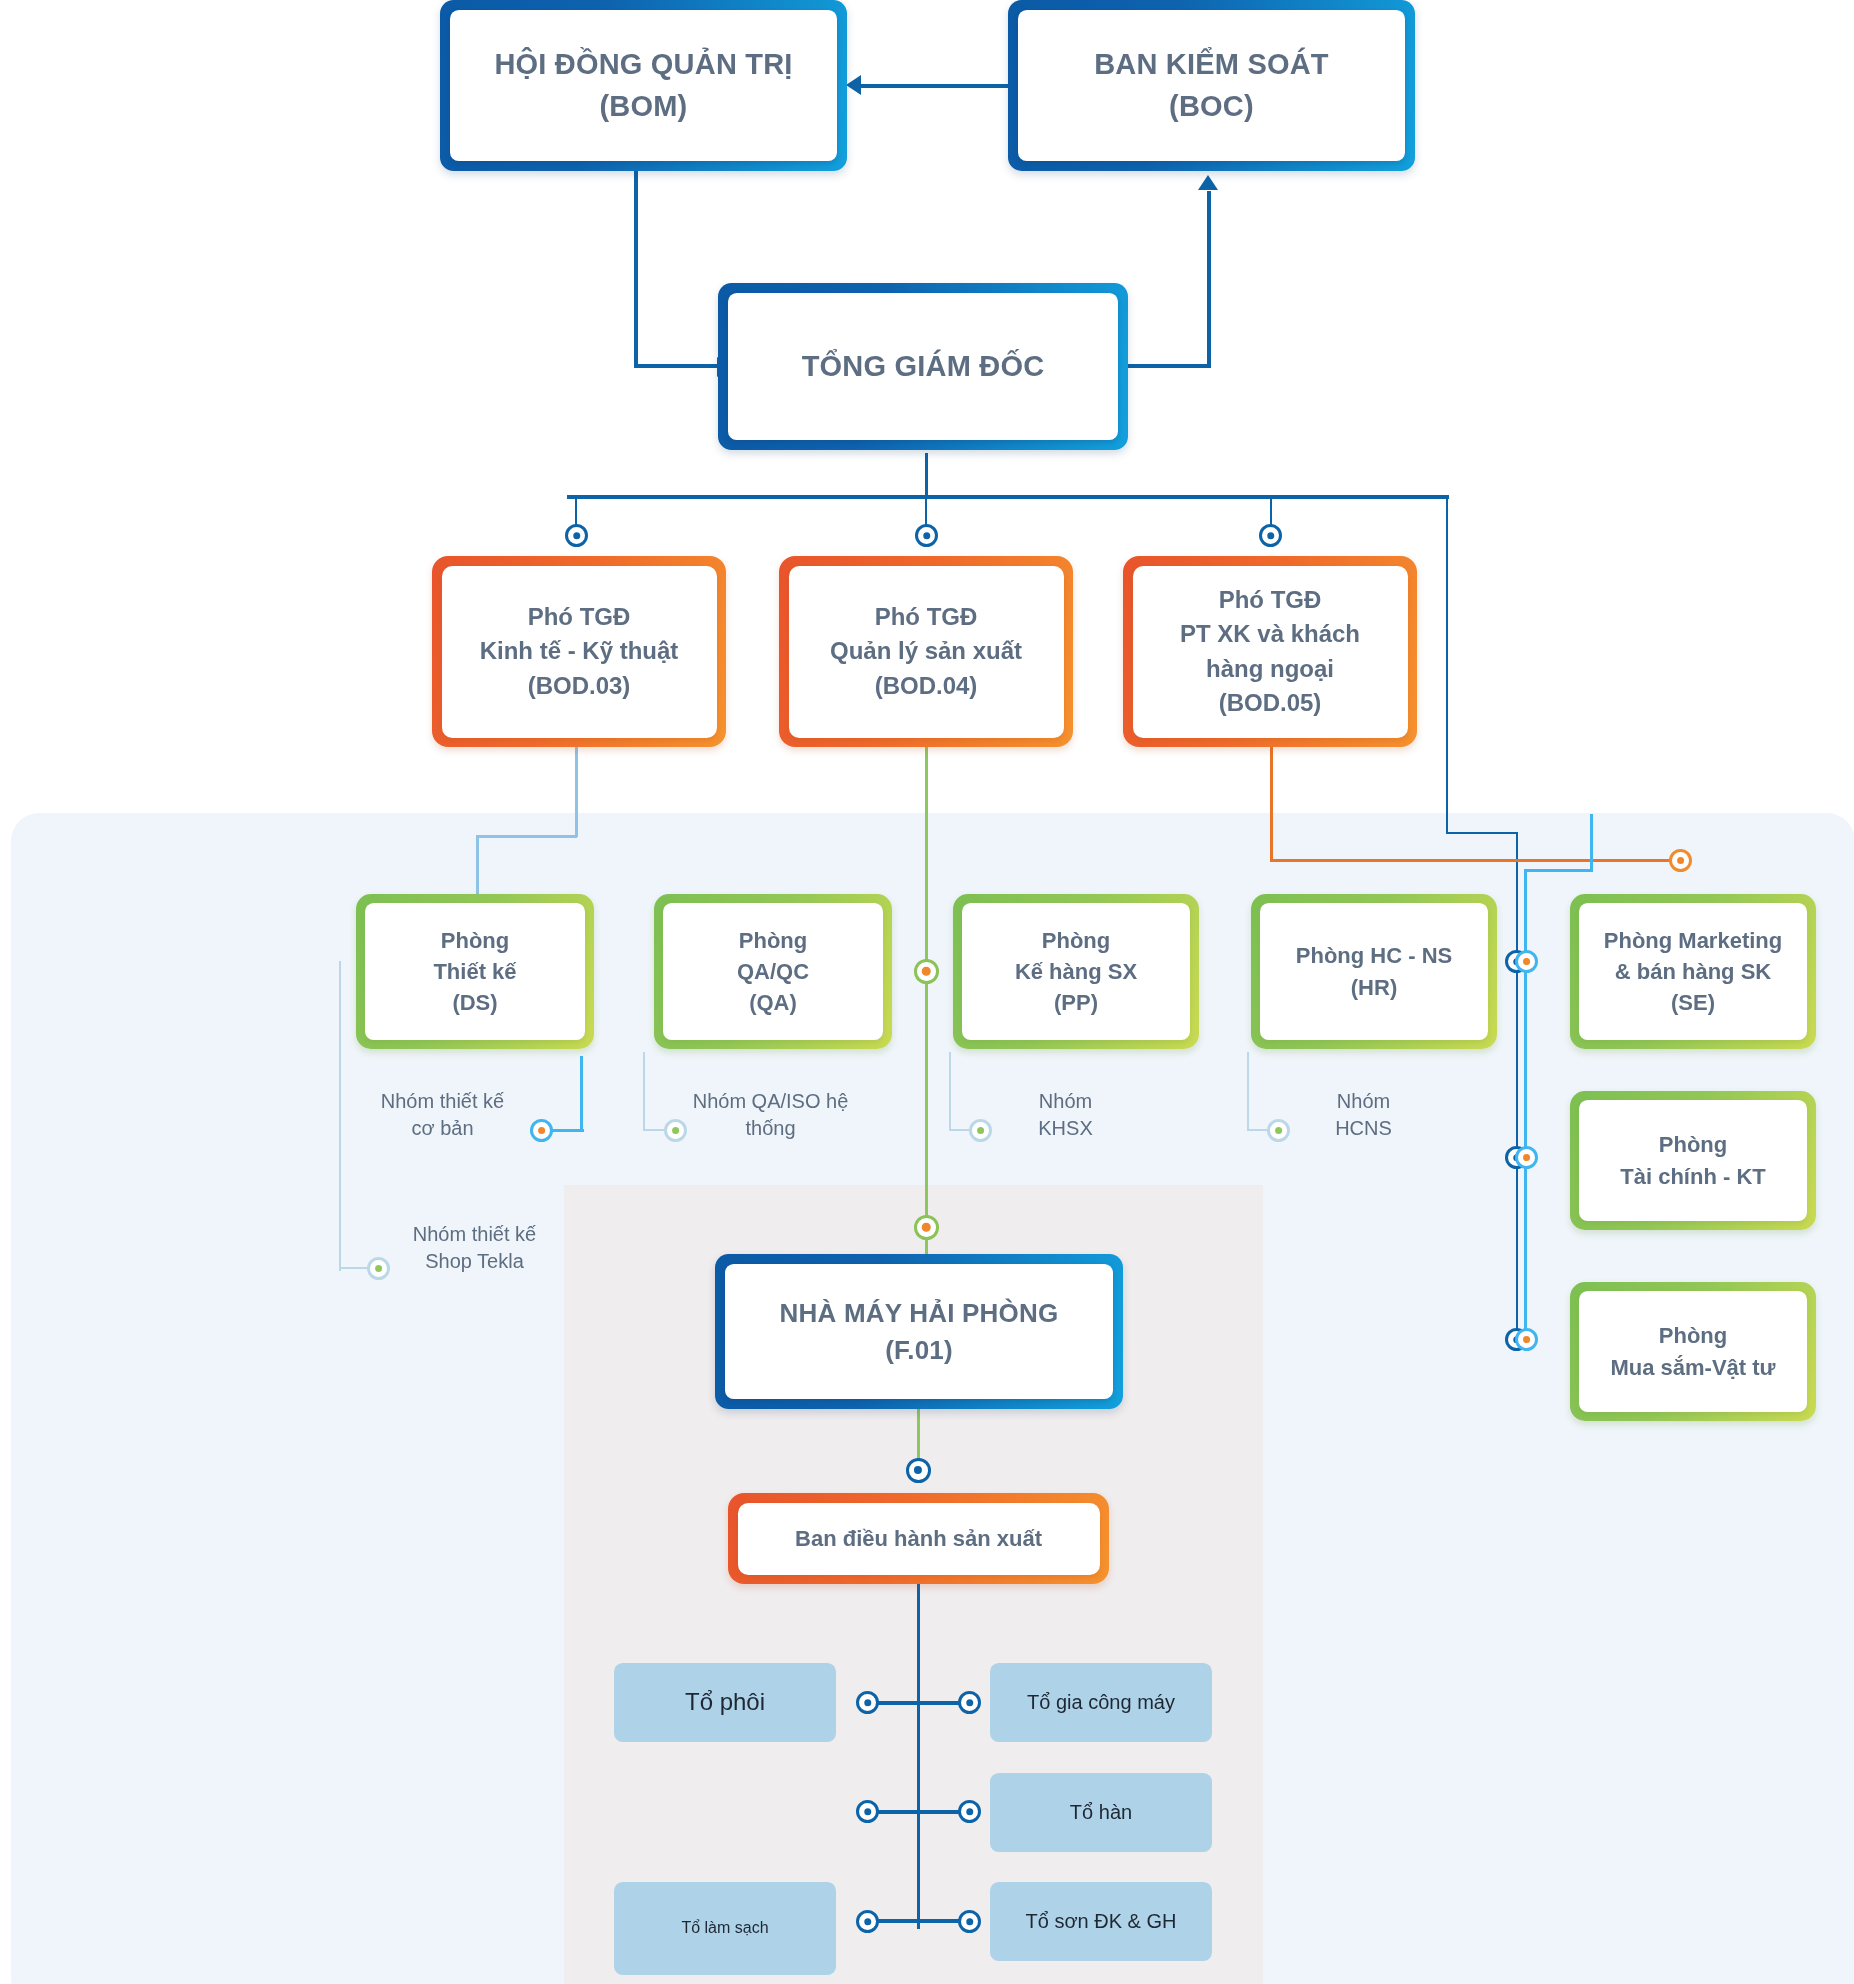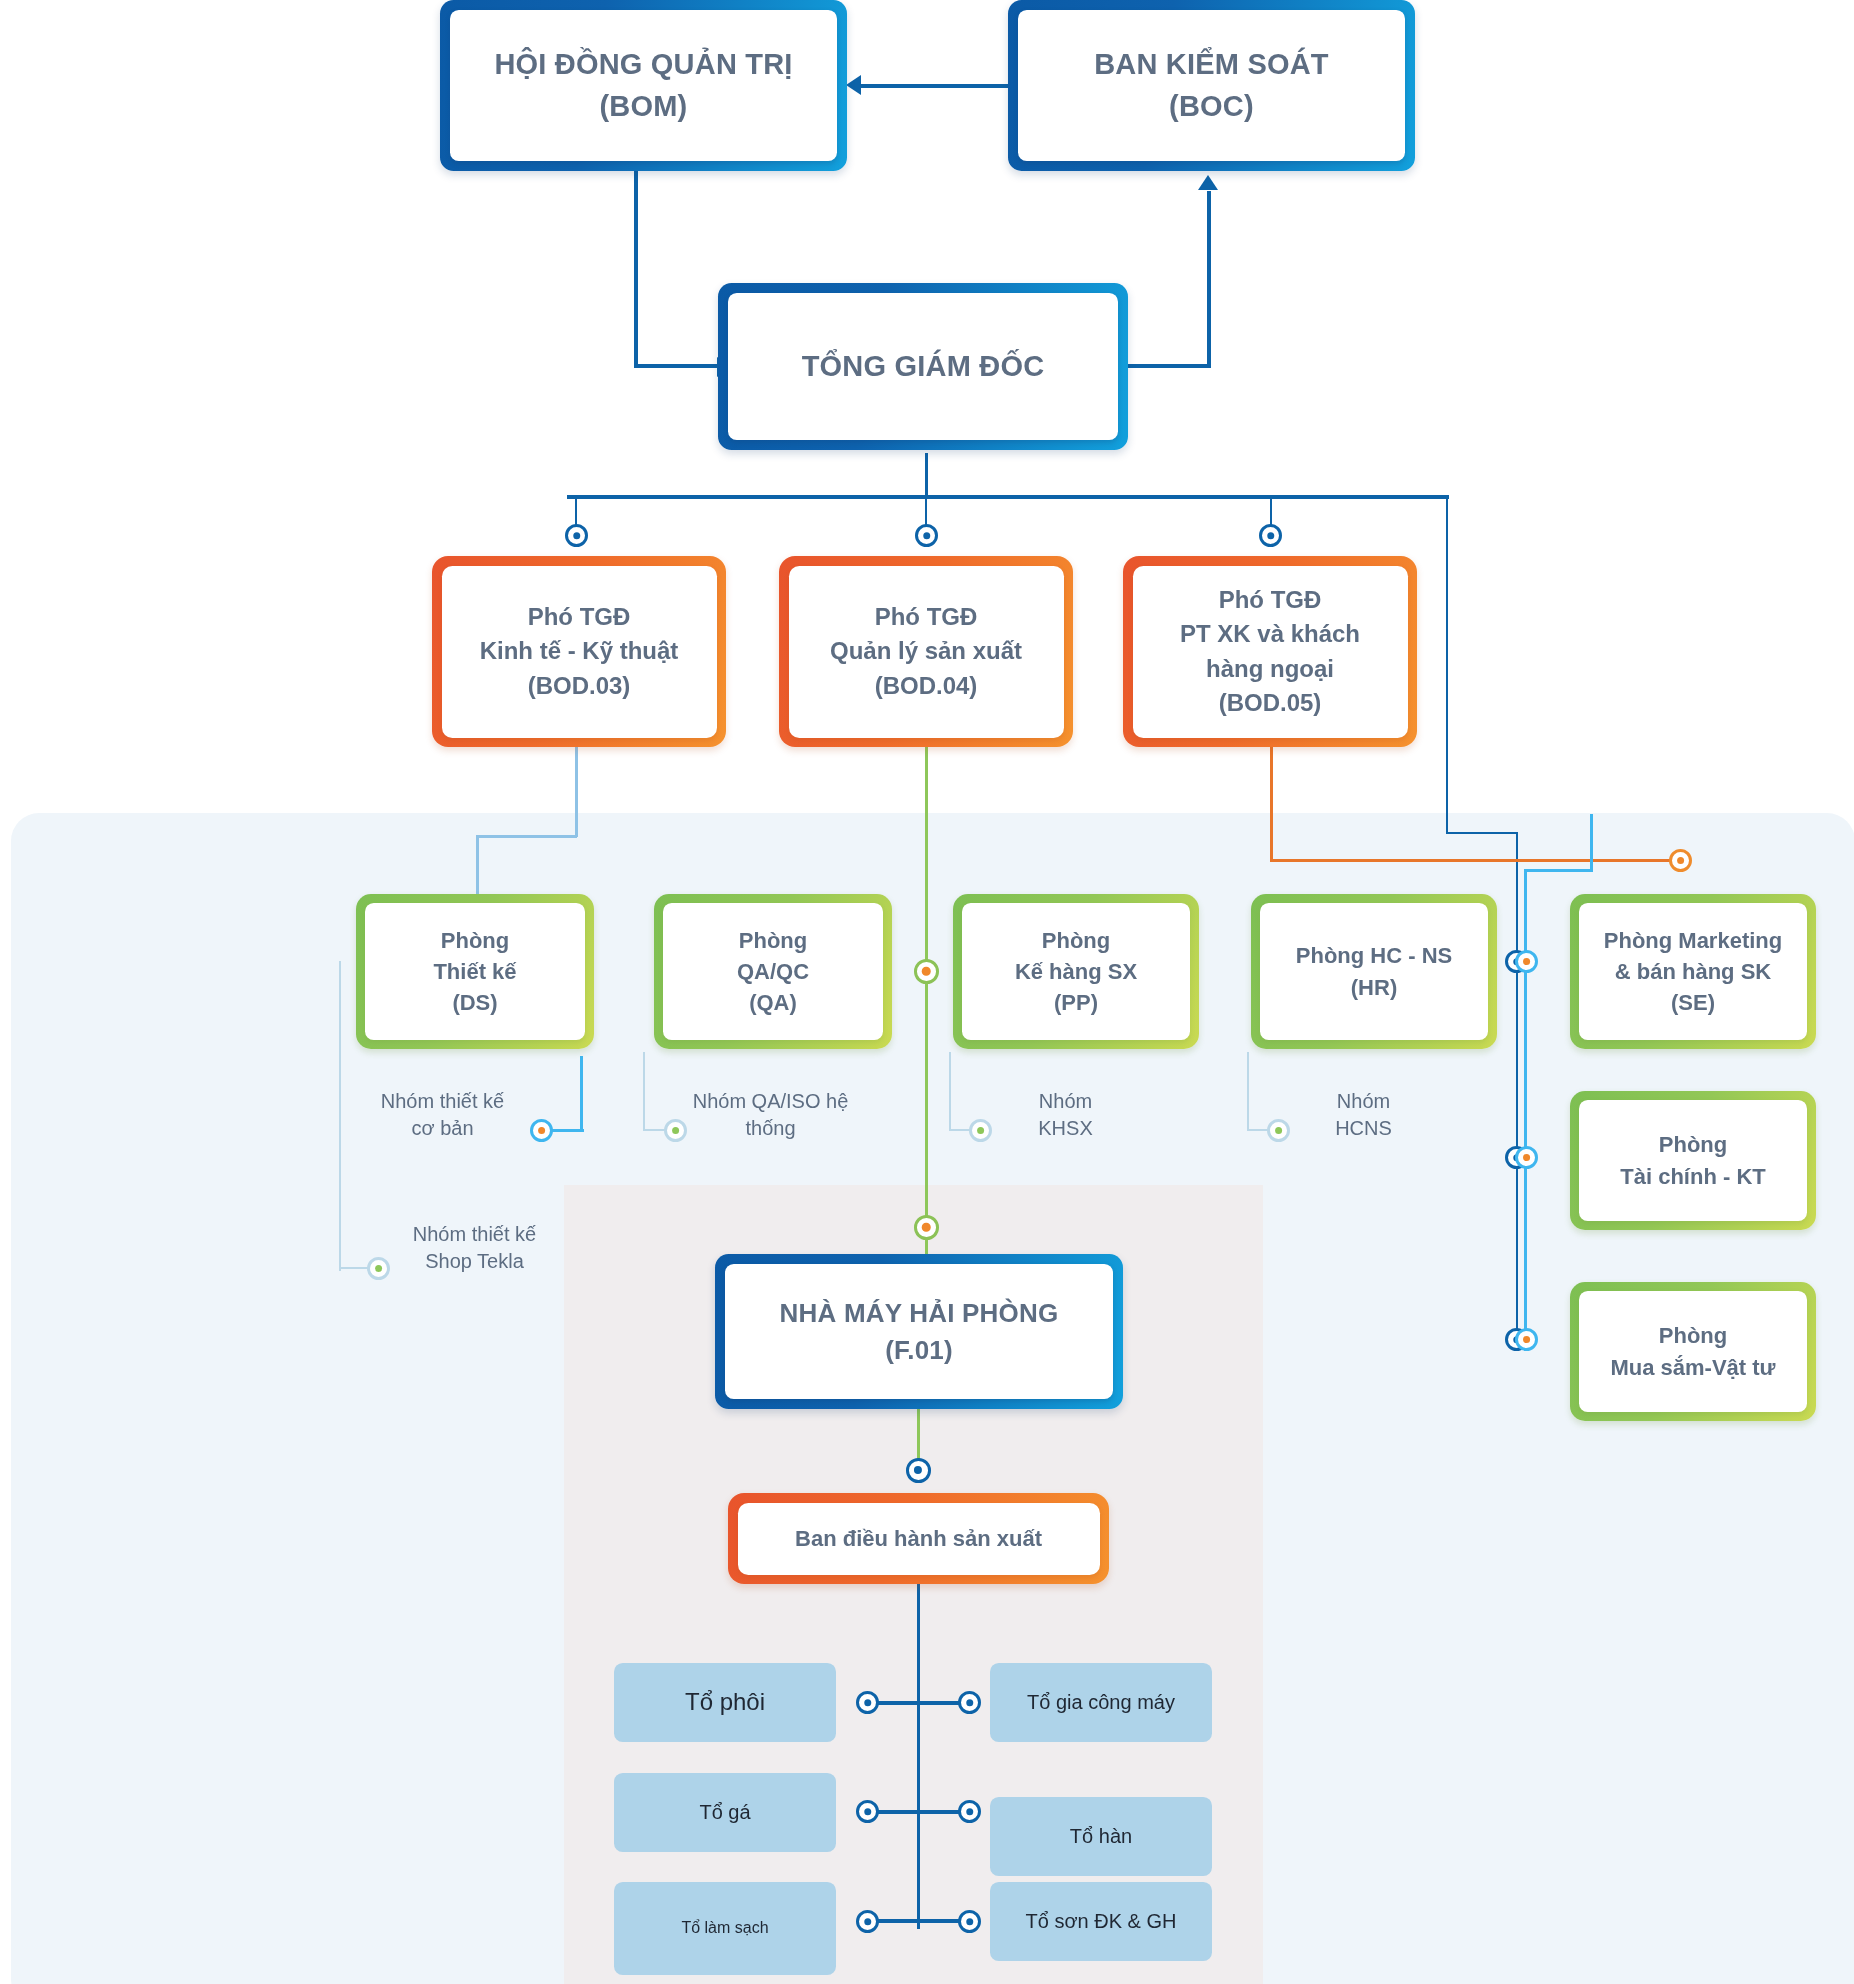--- a/index.html
+++ b/index.html
@@ -305,24 +305,21 @@
     </div>
   </div>
 
   <div class="node n-chip" style="left:614px;top:1663px;width:222px;height:79px;font-size:24px;">
     <div class="txt">Tổ phôi</div>
   </div>
   <div class="node n-chip" style="left:990px;top:1663px;width:222px;height:79px;font-size:20px;">
     <div class="txt">Tổ gia công máy</div>
   </div>
 
-  <div class="node n-chip" style="left:614px;top:1773px;width:222px;height:79px;font-size:20px;">
-    <div class="txt">Tổ gá</div>
-  </div>
-  <div class="node n-chip" style="left:990px;top:1773px;width:222px;height:79px;font-size:20px;margin-top:24px;">
+  <div class="node n-chip" style="left:990px;top:1773px;width:222px;height:79px;font-size:20px;">
     <div class="txt">Tổ hàn</div>
   </div>
 
   <div class="node n-chip" style="left:614px;top:1882px;width:222px;height:93px;font-size:16px;">
     <div class="txt">Tổ làm sạch</div>
   </div>
   <div class="node n-chip" style="left:990px;top:1882px;width:222px;height:79px;font-size:20px;">
     <div class="txt">Tổ sơn ĐK &amp; GH</div>
   </div>
 

